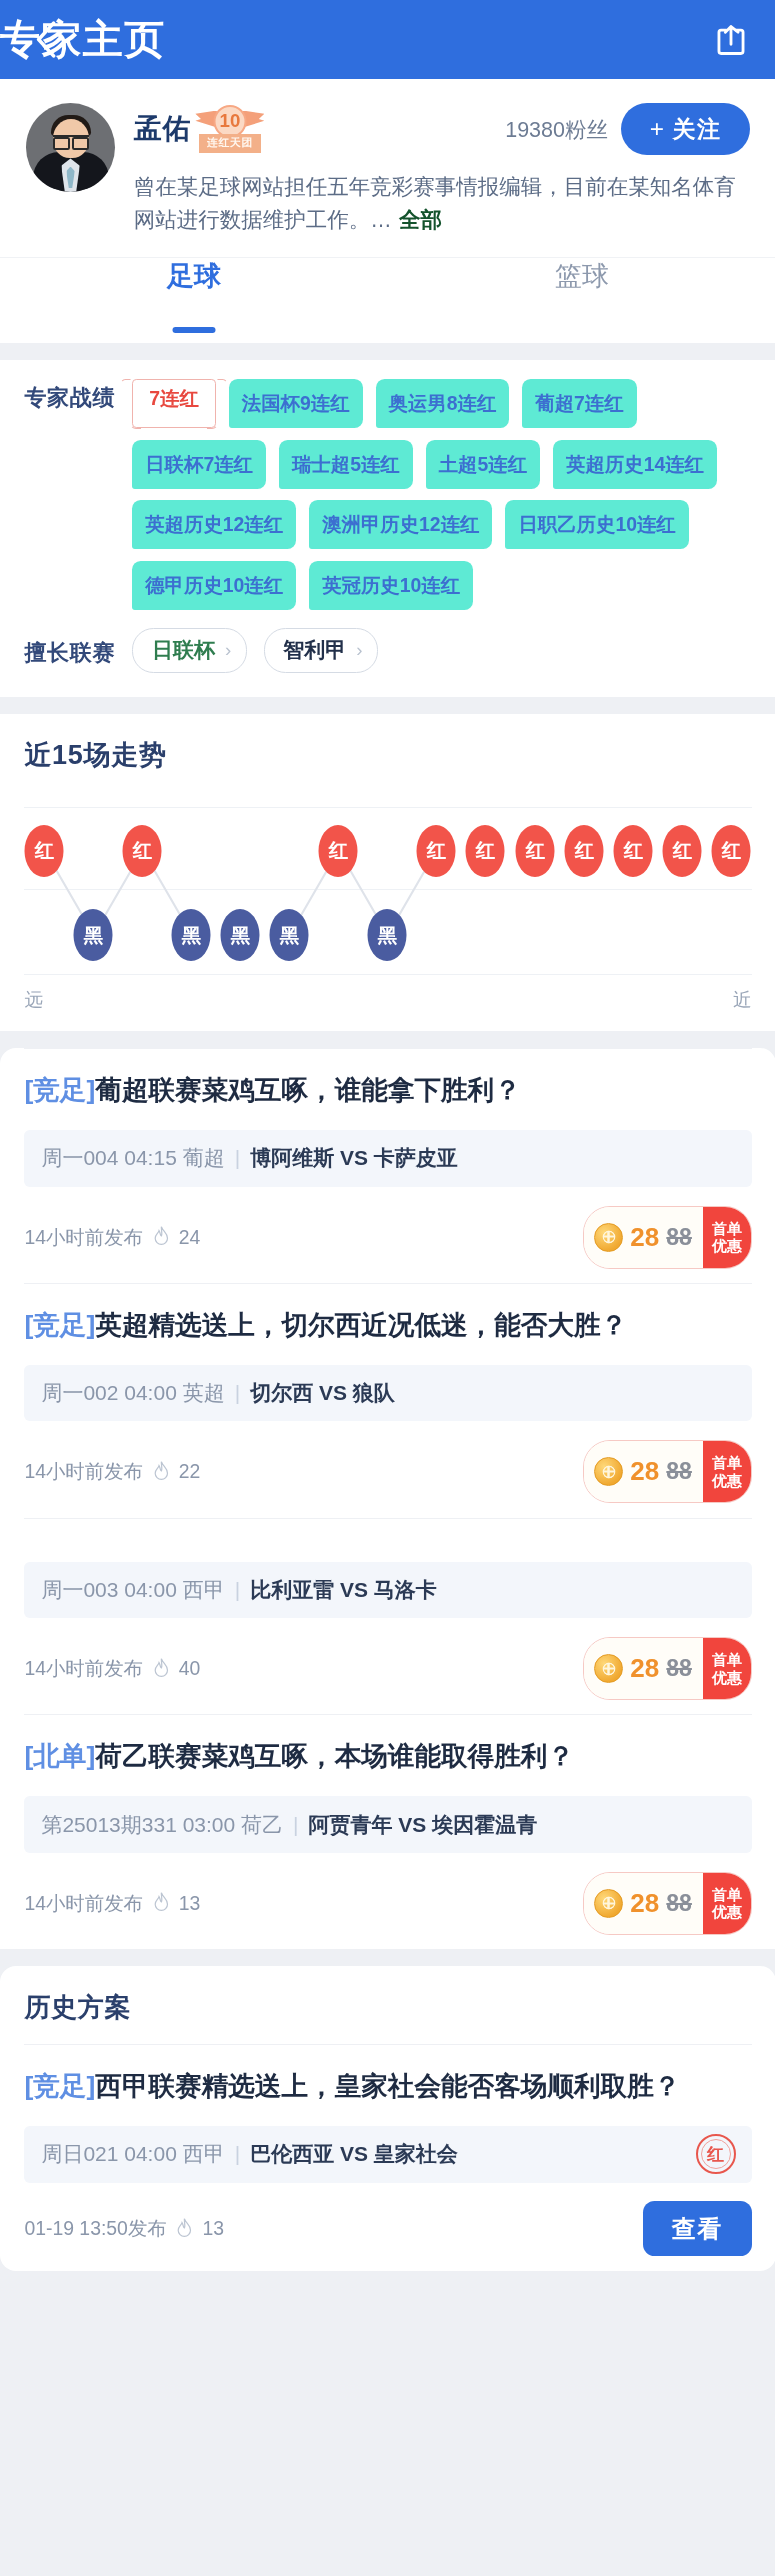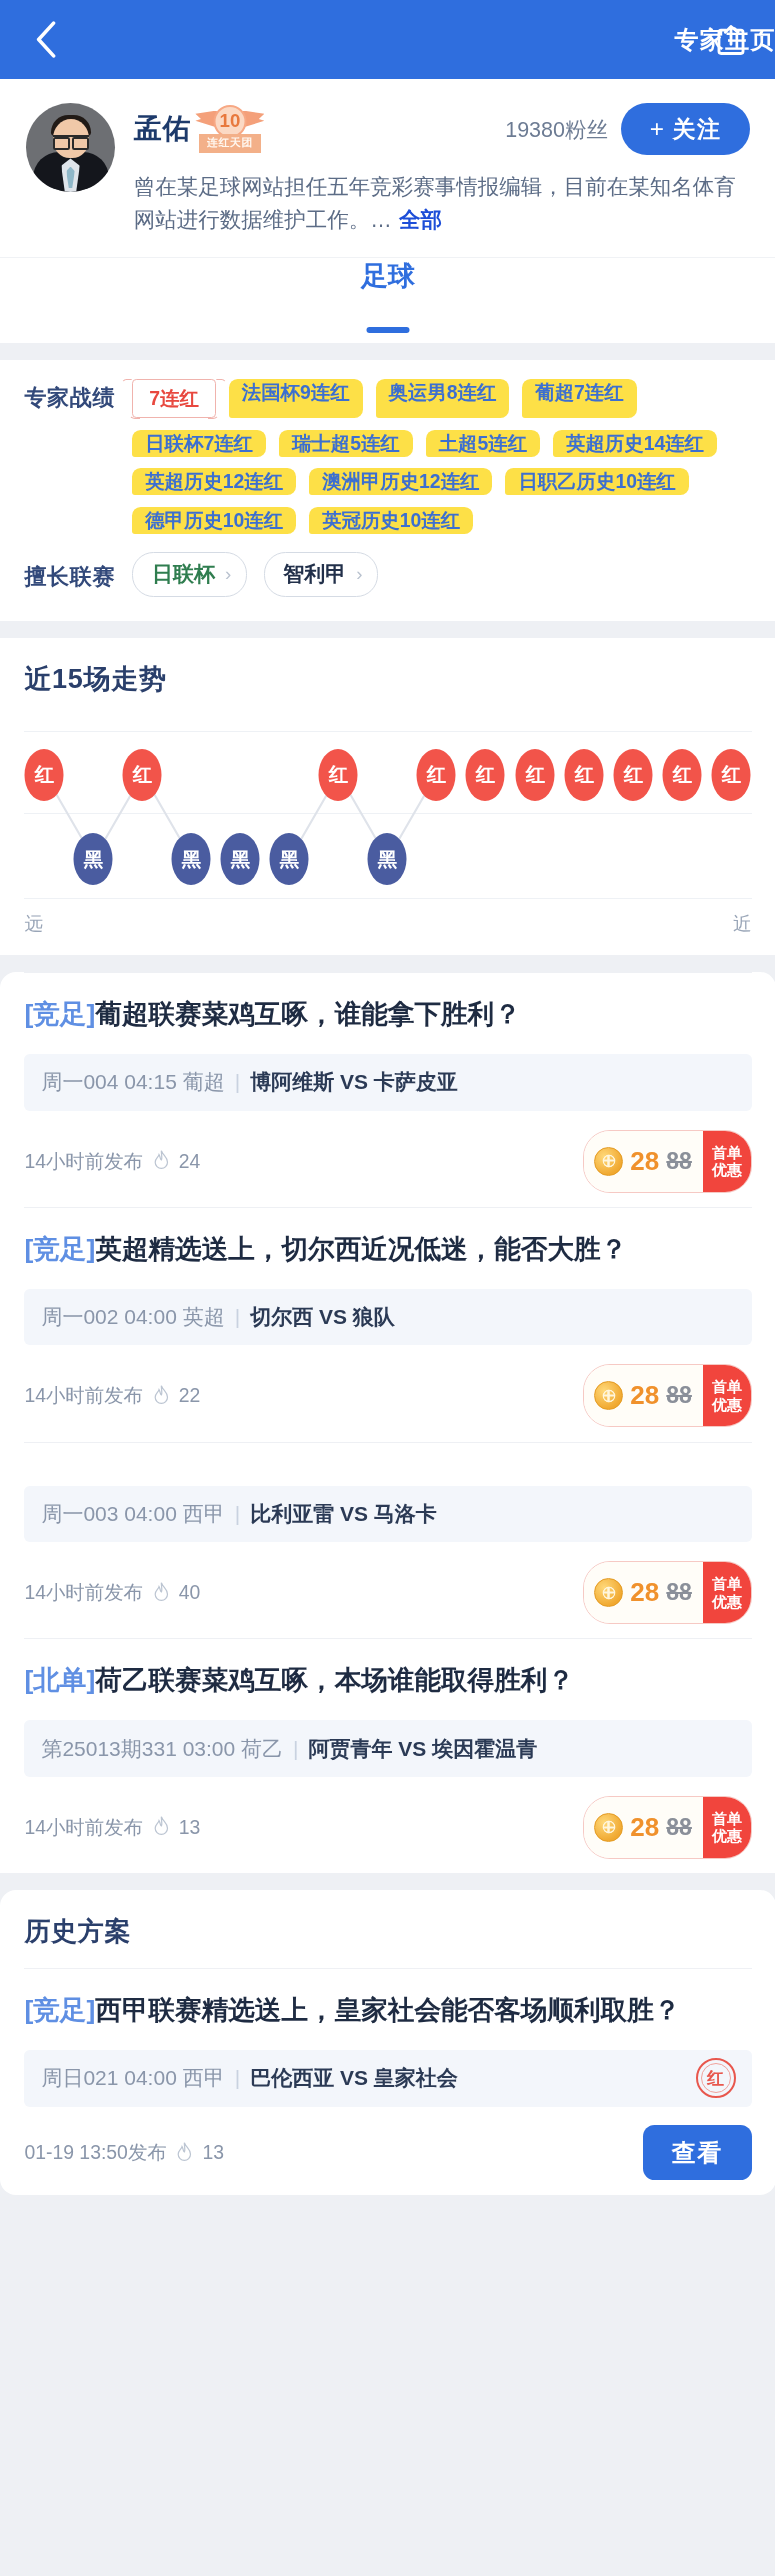--- a/index.html
+++ b/index.html
@@ -20,27 +20,26 @@
     padding: 0 26px;
     position: relative;
   }
   .topbar .back {
     width: 39px; height: 39px;
     display: flex; align-items: center; justify-content: center;
     cursor: pointer;
   }
   .topbar .title {
     position: absolute; left: 0; right: 0;
-    text-align: right;
+    text-align: left;
     color: #fff;
-    font-size: 24px;
+    font-size: 40px;
     font-weight: 700;
     letter-spacing: 1.4px;
     pointer-events: none;
-    margin-left: 14px;
   }
   .topbar .share {
     margin-left: auto;
     width: 39px; height: 39px;
     display: flex; align-items: center; justify-content: center;
     cursor: pointer;
     z-index: 2;
   }
 
   
@@ -173,21 +172,21 @@
     cursor: pointer;
     letter-spacing: 1.4px;
   }
   .follow-btn .plus { font-size: 24.4px; font-weight: 400; line-height: 1; }
   .bio {
     margin-top: 16px;
     font-size: 21.5px;
     line-height: 1.5;
     color: #5c6c86;
   }
-  .bio .more { color: #1d4ed8; font-weight: 700; margin-left: 7.2px; font-family: Liberation Serif, serif; }
+  .bio .more { color: #14532d; font-weight: 700; margin-left: 7.2px; font-family: Liberation Serif, serif; }
 
   
   .tabs {
     background: #fff;
     display: flex;
     height: 86px;
     align-items: center;
     border-top: 0.7px solid #f0f2f5;
   }
   .tab {
@@ -228,26 +227,26 @@
     white-space: nowrap;
     letter-spacing: 0.7px;
   }
   .tag-wrap {
     display: flex;
     flex-wrap: wrap;
     gap: 11.5px 13px;
     padding-left: 17px;
   }
   .tag {
-    background: #fde047;
+    background: #5eead4;
     color: #3c6fd0;
     font-size: 19.4px;
     font-weight: 700;
     border-radius: 8.6px 8.6px 8.6px 2.9px;
-    padding: 0 13px;
+    padding: 11px 13px;
     white-space: nowrap;
   }
   .tag.hot {
     background: #fff;
     color: #e8483f;
     border: 1.4px solid #f0b3ad;
     border-radius: 4.3px;
     padding: 5px 16px;
     position: relative;
   }
@@ -507,20 +506,23 @@
 
     <div class="bio">
       <span>曾在某足球网站担任五年竞彩赛事情报编辑，目前在某知名体育网站进行数据维护工作。…</span><span class="more">全部</span>
     </div>
   </div>
 </div>
 
 <div class="tabs">
   <div class="tab active">
     <span>足球</span>
+  </div>
+  <div class="tab">
+    <span>篮球</span>
   </div>
 </div>
 
 <div class="gap"></div>
 
 <div class="card">
   <div class="stats">
     <div class="stats-label">专家战绩</div>
     <div class="tag-wrap">
       <div class="tag hot">7连红</div>

